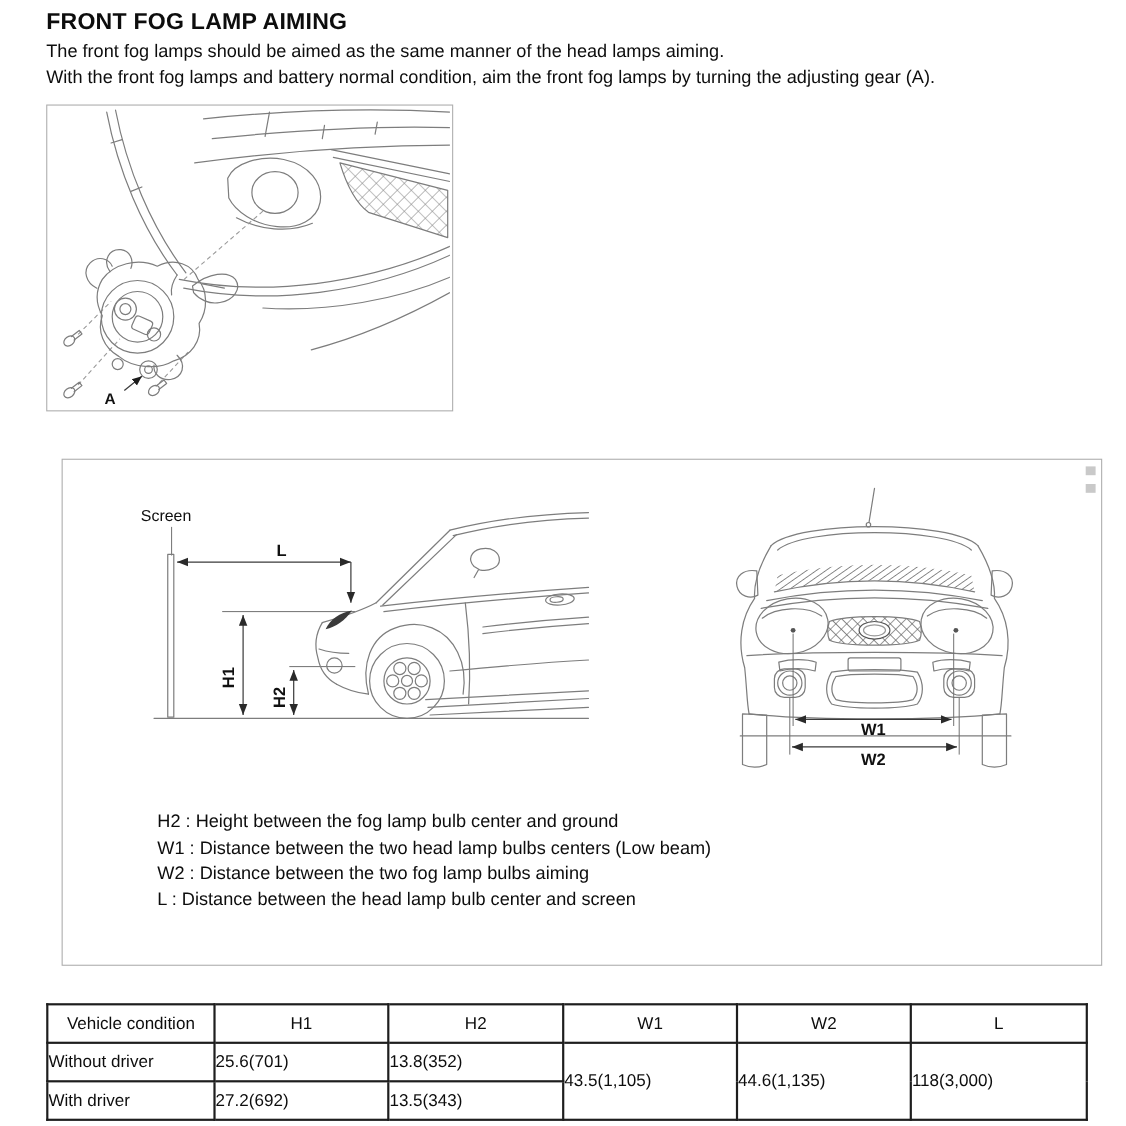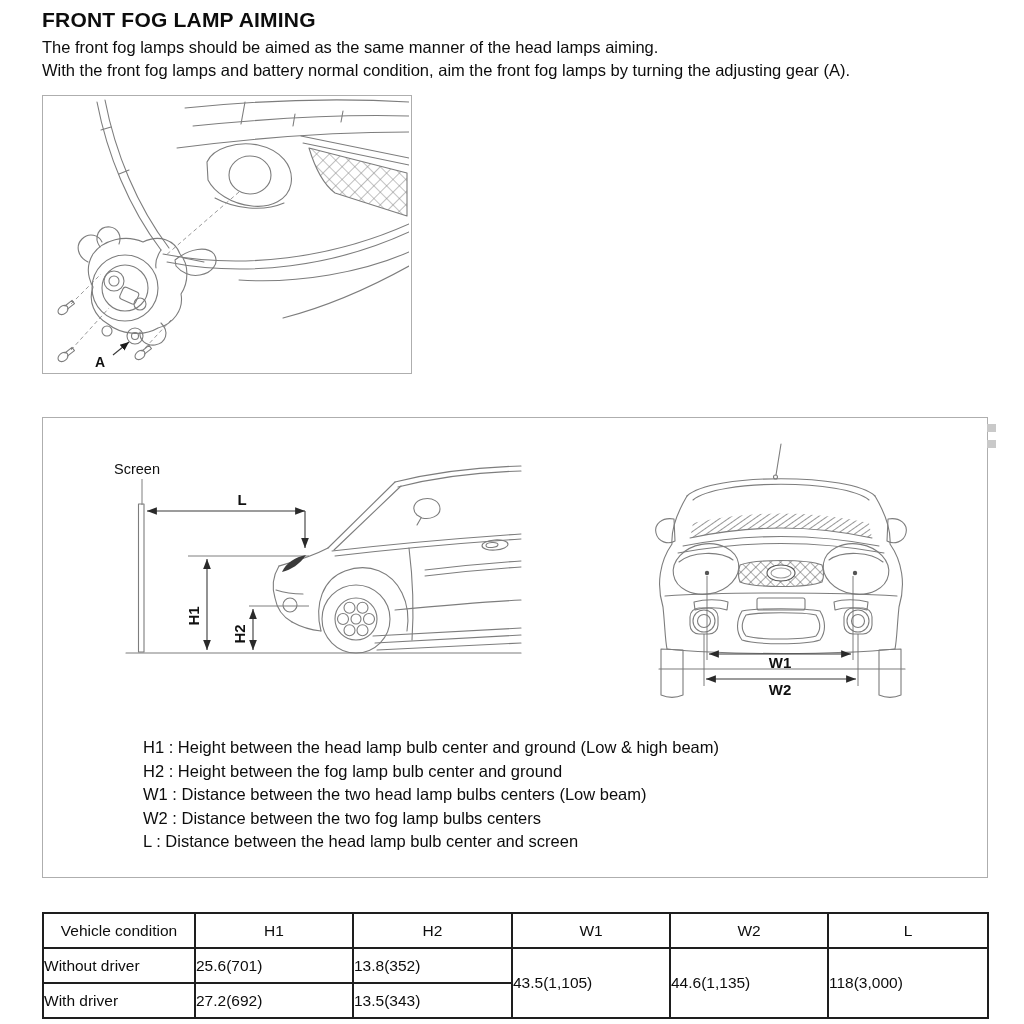--- a/index.html
+++ b/index.html
@@ -4,21 +4,21 @@
 <style>
   html,body { margin:0; padding:0; background:#ffffff; }
   .page { position:relative; width:1024px; height:1024px; background:#fff;
           font-family:"Liberation Sans", sans-serif; color:#0d0d0d; overflow:hidden; }
   .title { position:absolute; left:42px; top:8px; margin:0; font-size:21px; font-weight:bold; letter-spacing:.2px; }
   .intro { position:absolute; left:42px; margin:0; font-size:16.5px; white-space:nowrap; }
   .intro1 { top:38px; } .intro2 { top:61px; }
   .figbox { position:absolute; border:1px solid #aeaeae; background:#fff; }
   .fig1 { left:42px; top:95px; width:368px; height:277px; }
   .section { position:absolute; left:42px; top:380px; margin:0; font-size:21px; font-weight:bold; }
-  .fig2 { left:42px; top:417px; width:944px; height:459px; }
+  .fig2 { left:56px; top:417px; width:944px; height:459px; }
   .handle { position:absolute; width:9px; height:8px; background:#c9c9c9; }
   .handle1 { left:987px; top:424px; } .handle2 { left:987px; top:440px; }
   .legend { position:absolute; left:143px; top:736px; font-size:16.5px; line-height:23.5px; }
   .unitband { position:absolute; left:42px; top:885px; width:945px; height:26px; box-sizing:border-box;
               border:1px solid #ababab; font-size:15px; text-align:right; line-height:24px; padding-right:6px; }
   table.spec { position:absolute; left:42px; top:912px; width:945px; border-collapse:collapse; table-layout:fixed;
                font-size:15.5px; background:#fff; }
   table.spec th, table.spec td { border:2px solid #1e1e1e; font-weight:normal; 
                vertical-align:middle; padding:0; height:33px; overflow:hidden; }
   
@@ -233,24 +233,23 @@
         <line x1="663" y1="261" x2="813" y2="261" class="dim" marker-start="url(#arr)" marker-end="url(#arr)"></line>
         <text x="737" y="277" class="lblB" text-anchor="middle">W2</text>
       </g>
     </svg>
   </div>
 
   <div class="handle handle1"></div>
   <div class="handle handle2"></div>
 
   <div class="legend">
-    <div>H1 : Height between the head lamp bulb center and ground (Low &amp; high beam)</div>
     <div>H2 : Height between the fog lamp bulb center and ground</div>
     <div>W1 : Distance between the two head lamp bulbs centers (Low beam)</div>
-    <div>W2 : Distance between the two fog lamp bulbs centers</div>
+    <div>W2 : Distance between the two fog lamp bulbs aiming</div>
     <div>L : Distance between the head lamp bulb center and screen</div>
   </div>
 
 
   <table class="spec">
     <colgroup>
       <col style="width:152px">
         <col style="width:158px">
         <col style="width:159px">
       <col style="width:158px">

